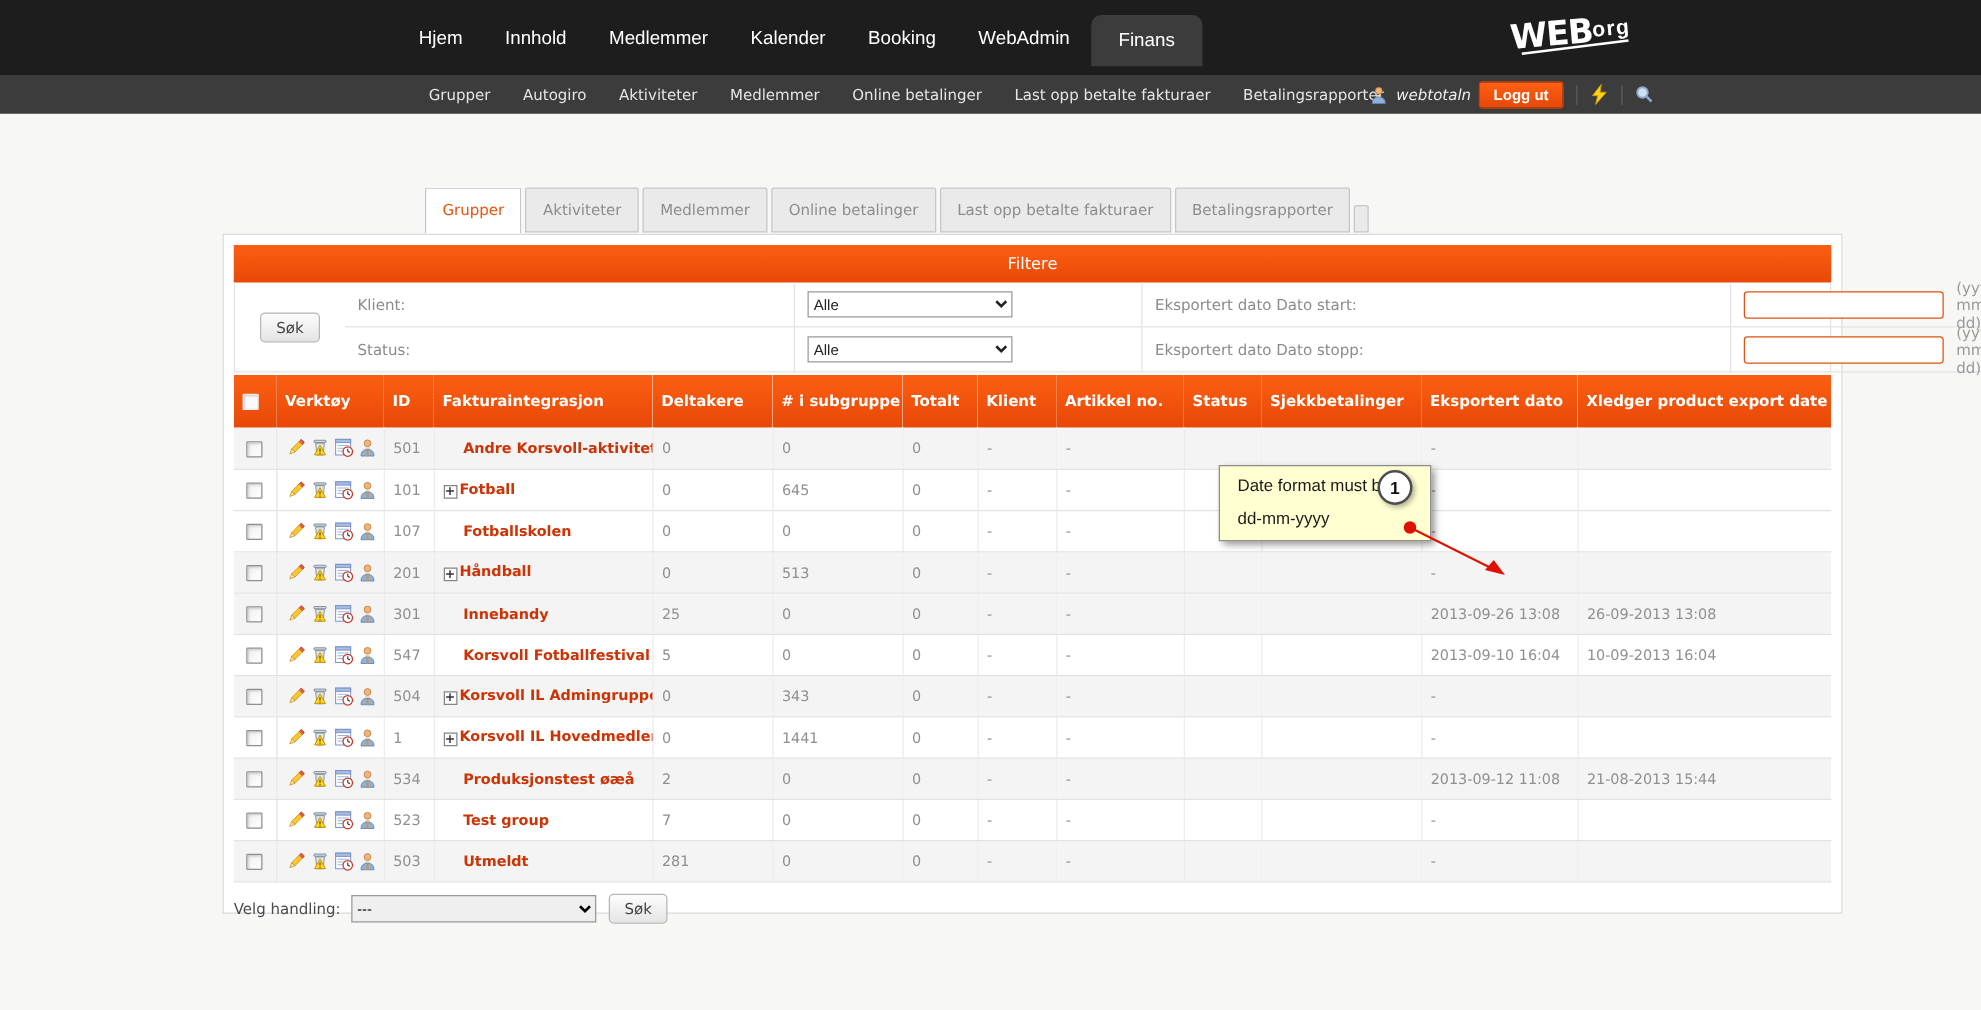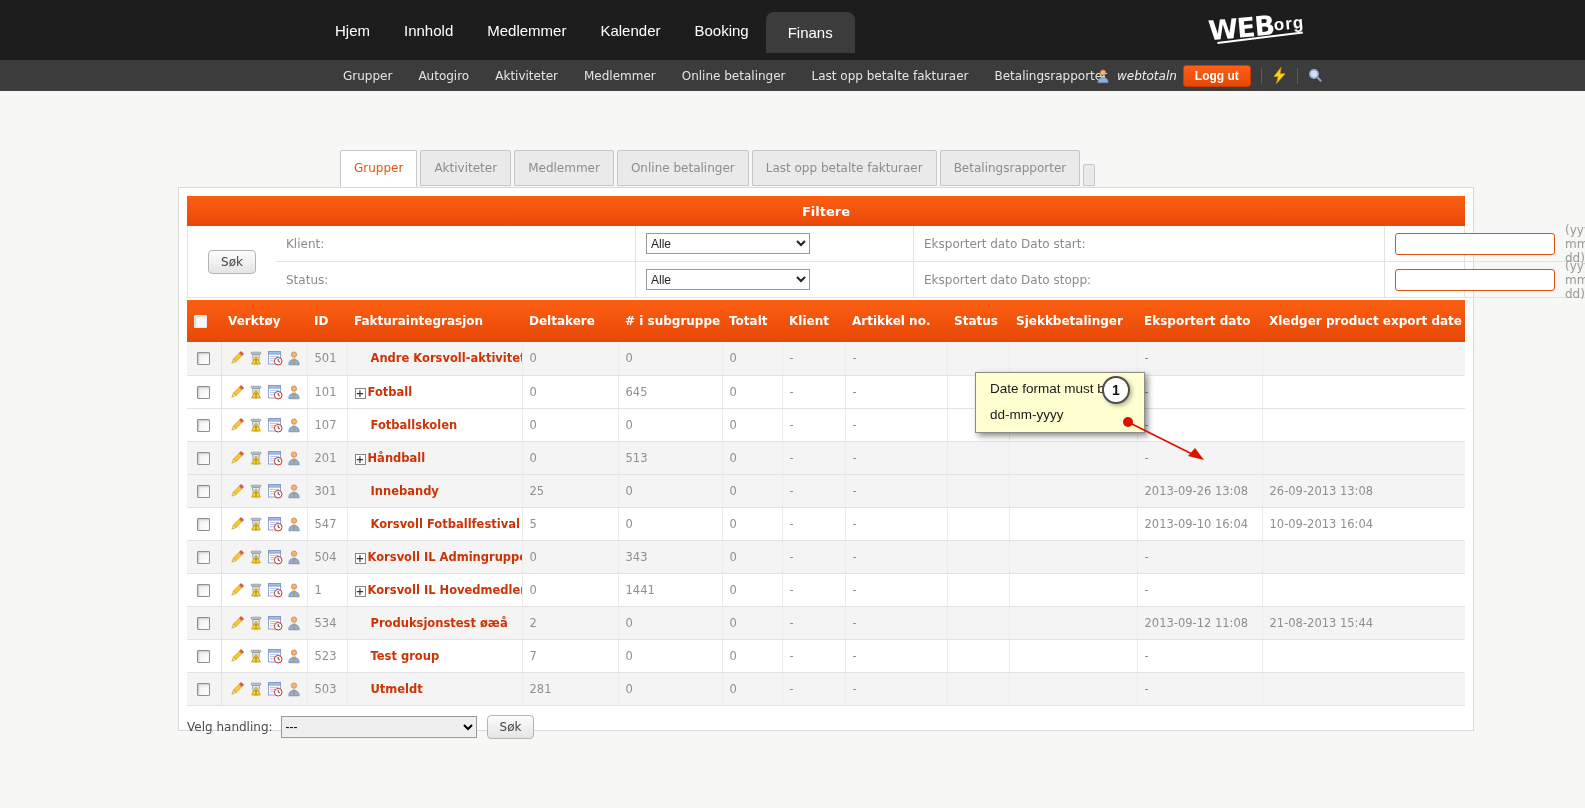--- a/index.html
+++ b/index.html
@@ -30,21 +30,21 @@
   .icon { display:inline-flex; align-items:center; justify-content:center; }
   
   .tabs { position:absolute; left:340px; top:150px; display:flex; align-items:flex-end; z-index:3; }
   .tab { background:#eaeaea; border:1px solid #c6c6c6; color:#8d8d8d; font-size:12px; padding:10px 13px;
     margin-right:3px; border-radius:2px 2px 0 0; cursor:pointer; font-family:"DejaVu Sans",sans-serif; }
   .tab.active { background:#fff; color:#e8530e; border-bottom:1px solid #fff; margin-bottom:-1px; padding-bottom:11px; }
   .tab.sliver { width:12px; padding:10px 0; }
   
   .panel { position:absolute; left:178px; top:187px; width:1296px; height:544px; background:#fff;
     border:1px solid #d9d9d9; padding:8px; z-index:2; }
-  .filters-title { height:30px; background:linear-gradient(#fb5f12,#e84807); color:#fff; font-weight:bold;
+  .filters-title { height:30px; background:linear-gradient(#fb5f12,#e84807); color:#fff; font-weight:normal;
     font-size:13px; display:flex; align-items:center; justify-content:center; font-family:"DejaVu Sans",sans-serif; }
   .filter-grid { display:grid; grid-template-columns:88px 360px 278px 471px 1fr;
     border-left:1px solid #e3e3e3; border-right:1px solid #e3e3e3; }
   .fcell { border-bottom:1px solid #e3e3e3; border-right:1px solid #e3e3e3; height:36px; display:flex;
     align-items:center; padding:0 10px; font-size:12px; color:#8b8b8b; font-family:"DejaVu Sans",sans-serif; }
   .fcell.last { border-right:none; }
   .sok-cell { grid-row:1 / span 2; height:72px; display:flex; align-items:center; justify-content:center;
     border-bottom:1px solid #e3e3e3; }
   select.flt { width:164px; height:21px; font-size:12px; border:1px solid #999; background:#fff; color:#222; }
   input.date { width:160px; height:22px; border:1px solid #e0500f; border-radius:3px; padding:0 6px; outline:none; }
@@ -86,20 +86,21 @@
 </head>
 <body>
 
 <header class="topnav">
   <nav class="topnav-items" id="topnav-items">
       <div class="nav-item">Hjem</div>
       <div class="nav-item">Innhold</div>
       <div class="nav-item">Medlemmer</div>
       <div class="nav-item">Kalender</div>
       <div class="nav-item">Booking</div>
+      <div class="nav-item">WebAdmin</div>
       <div class="nav-item active">Finans</div>
     </nav>
   <div class="logo">
     <span class="logo-main">WEB</span><span class="logo-sub">org</span>
     <span class="logo-underline"></span>
   </div>
 </header>
 
 <div class="subnav">
   <nav class="subnav-items" id="subnav-items">

